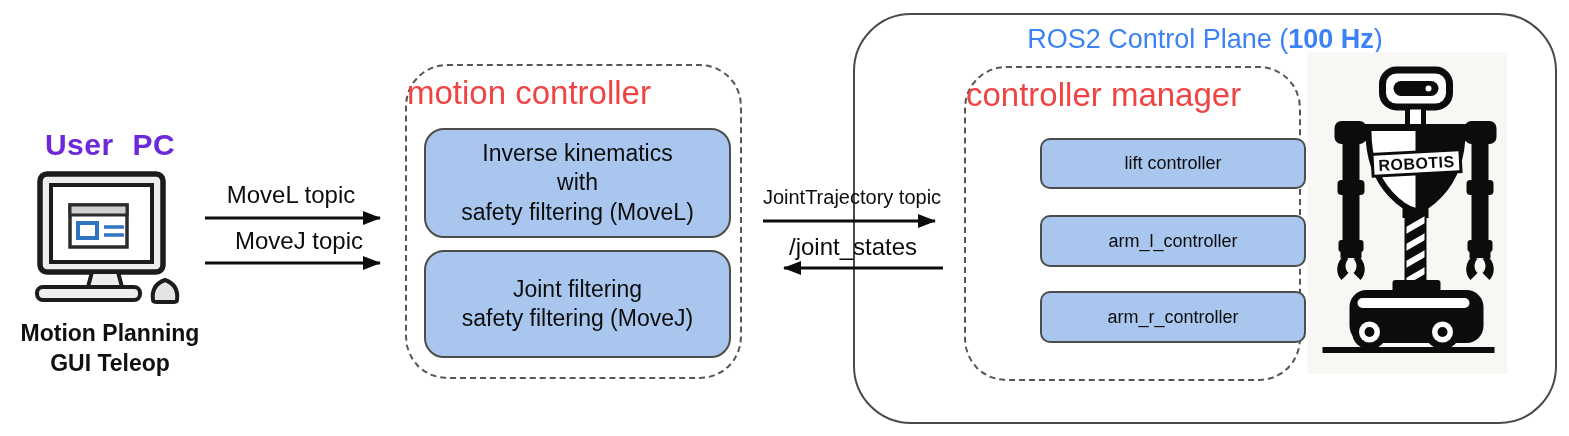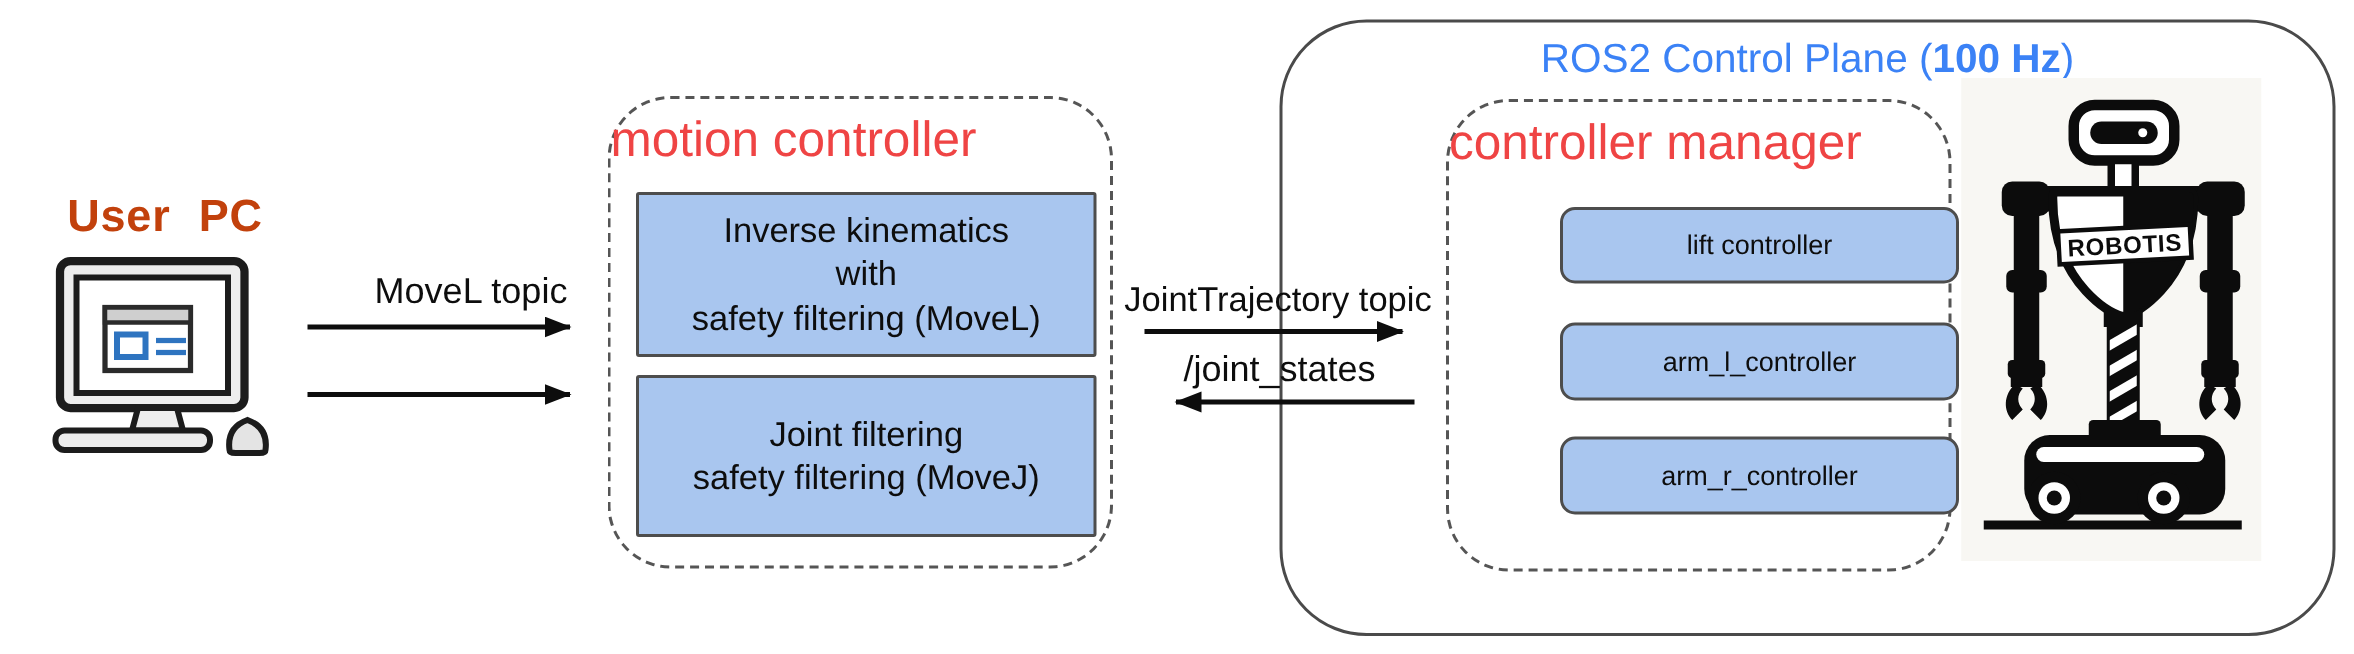--- a/index.html
+++ b/index.html
@@ -5,41 +5,41 @@
   html,body{margin:0;padding:0;background:#ffffff;}
   .canvas{
     position:relative;width:1569px;height:436px;background:#ffffff;overflow:hidden;
     font-family:"Liberation Sans",sans-serif;color:#0d0d0d;
   }
   .abs{position:absolute;}
 
   
   .userpc-title{
     left:18px;top:128px;width:184px;text-align:center;
-    font-size:30px;font-weight:700;word-spacing:10px;letter-spacing:0.5px;color:#c2410c;
+    font-size:30px;font-weight:700;word-spacing:10px;letter-spacing:0.5px;color:#6d28d9;
   }
   .monitor-svg{left:32px;top:170px;width:156px;height:136px;}
   .userpc-caption{
     left:2px;top:318px;width:216px;text-align:center;
     font-size:23px;font-weight:600;line-height:1.32;color:#101010;
   }
 
   
   .group-box{
     position:absolute;border:2px dashed #555555;border-radius:42px;background:transparent;
   }
   .mc-box{left:405px;top:64px;width:333px;height:311px;}
   .group-title{
     position:absolute;left:0;right:0;top:8px;text-align:left;
     font-size:33px;font-weight:400;color:#ef4444;
   }
 
   
   .bluebox{
-    position:absolute;background:#a9c6ef;border:2px solid #4d4d4d;border-radius:2px;
+    position:absolute;background:#a9c6ef;border:2px solid #4d4d4d;border-radius:20px;
     display:flex;flex-direction:column;align-items:center;justify-content:center;
     text-align:center;color:#0d0d0d;
   }
   .mc-node{left:17px;width:303px;font-size:23px;line-height:1.28;}
   .mc1{top:62px;height:106px;}
   .mc2{top:184px;height:104px;}
   .cm-node{left:31px;width:262px;font-size:18px;border-radius:10px;margin-left:43px;}
   .cm1{top:70px;height:47px;}
   .cm2{top:147px;height:48px;}
   .cm3{top:223px;height:48px;}
@@ -57,23 +57,23 @@
   .cm-box{position:absolute;left:109px;top:51px;width:333px;height:311px;
     border:2px dashed #555555;border-radius:42px;}
   .robot-svg{position:absolute;left:450px;top:37px;width:205px;height:325px;}
 
   
   .arrows-svg{left:0;top:0;width:1569px;height:436px;z-index:5;pointer-events:none;}
   .alabel{
     position:absolute;transform:translateX(-50%);white-space:nowrap;
     font-size:24px;color:#0d0d0d;z-index:6;
   }
-  .l1{left:314px;top:181px;}
+  .l1{left:291px;top:181px;}
   .l2{left:299px;top:227px;}
-  .l3{left:852px;top:186px;font-size:23px;}
+  .l3{left:852px;top:186px;font-size:20px;}
   .l4{left:853px;top:233px;}
 </style>
 </head>
 <body>
 
 <div class="canvas">
 
   <div class="abs userpc-title">User PC</div>
 
   <svg class="abs monitor-svg" viewBox="0 0 156 136" aria-hidden="true">
@@ -82,20 +82,24 @@
     <rect x="38" y="35" width="57" height="42" fill="#ffffff" stroke="#2b2b2b" stroke-width="3.5"></rect>
     <rect x="38" y="35" width="57" height="10" fill="#cfcfcf" stroke="#2b2b2b" stroke-width="3"></rect>
     <rect x="46" y="53" width="19" height="15" fill="none" stroke="#2e74c0" stroke-width="4"></rect>
     <line x1="72" y1="57" x2="92" y2="57" stroke="#2e74c0" stroke-width="3.5"></line>
     <line x1="72" y1="65" x2="92" y2="65" stroke="#2e74c0" stroke-width="3.5"></line>
     <path d="M60,102 L86,102 L90,117 L56,117 Z" fill="#ededed" stroke="#1c1c1c" stroke-width="4"></path>
     <rect x="5" y="117" width="103" height="13" rx="6" fill="#ededed" stroke="#1c1c1c" stroke-width="4"></rect>
     <path d="M121,130 Q119,115 133,110 Q147,115 145,130 Q145,132 141,132 L125,132 Q121,132 121,130 Z" fill="#e4e4e4" stroke="#1c1c1c" stroke-width="4"></path>
   </svg>
 
+  <div class="abs userpc-caption">
+    <div>Motion Planning</div>
+    <div>GUI Teleop</div>
+  </div>
 
   <div class="group-box mc-box">
     <div class="group-title">motion controller</div>
     <div class="bluebox mc-node mc1">
       <div>Inverse kinematics</div>
       <div>with</div>
       <div>safety filtering (MoveL)</div>
     </div>
     <div class="bluebox mc-node mc2">
       <div>Joint filtering</div>
@@ -192,16 +196,17 @@
         <path d="M0,0 L18,7 L0,14 Z" fill="#0d0d0d"></path>
       </marker>
     </defs>
     <line x1="205" y1="218" x2="380" y2="218" stroke="#0d0d0d" stroke-width="3.2" marker-end="url(#ah)"></line>
     <line x1="205" y1="263" x2="380" y2="263" stroke="#0d0d0d" stroke-width="3.2" marker-end="url(#ah)"></line>
     <line x1="763" y1="221" x2="935" y2="221" stroke="#0d0d0d" stroke-width="3.2" marker-end="url(#ah)"></line>
     <line x1="943" y1="268" x2="784" y2="268" stroke="#0d0d0d" stroke-width="3.2" marker-end="url(#ah)"></line>
   </svg>
 
   <div class="alabel l1">MoveL topic</div>
+  <div class="alabel l2">MoveJ topic</div>
   <div class="alabel l3">JointTrajectory topic</div>
   <div class="alabel l4">/joint_states</div>
 
 </div>
 
 </body></html>

